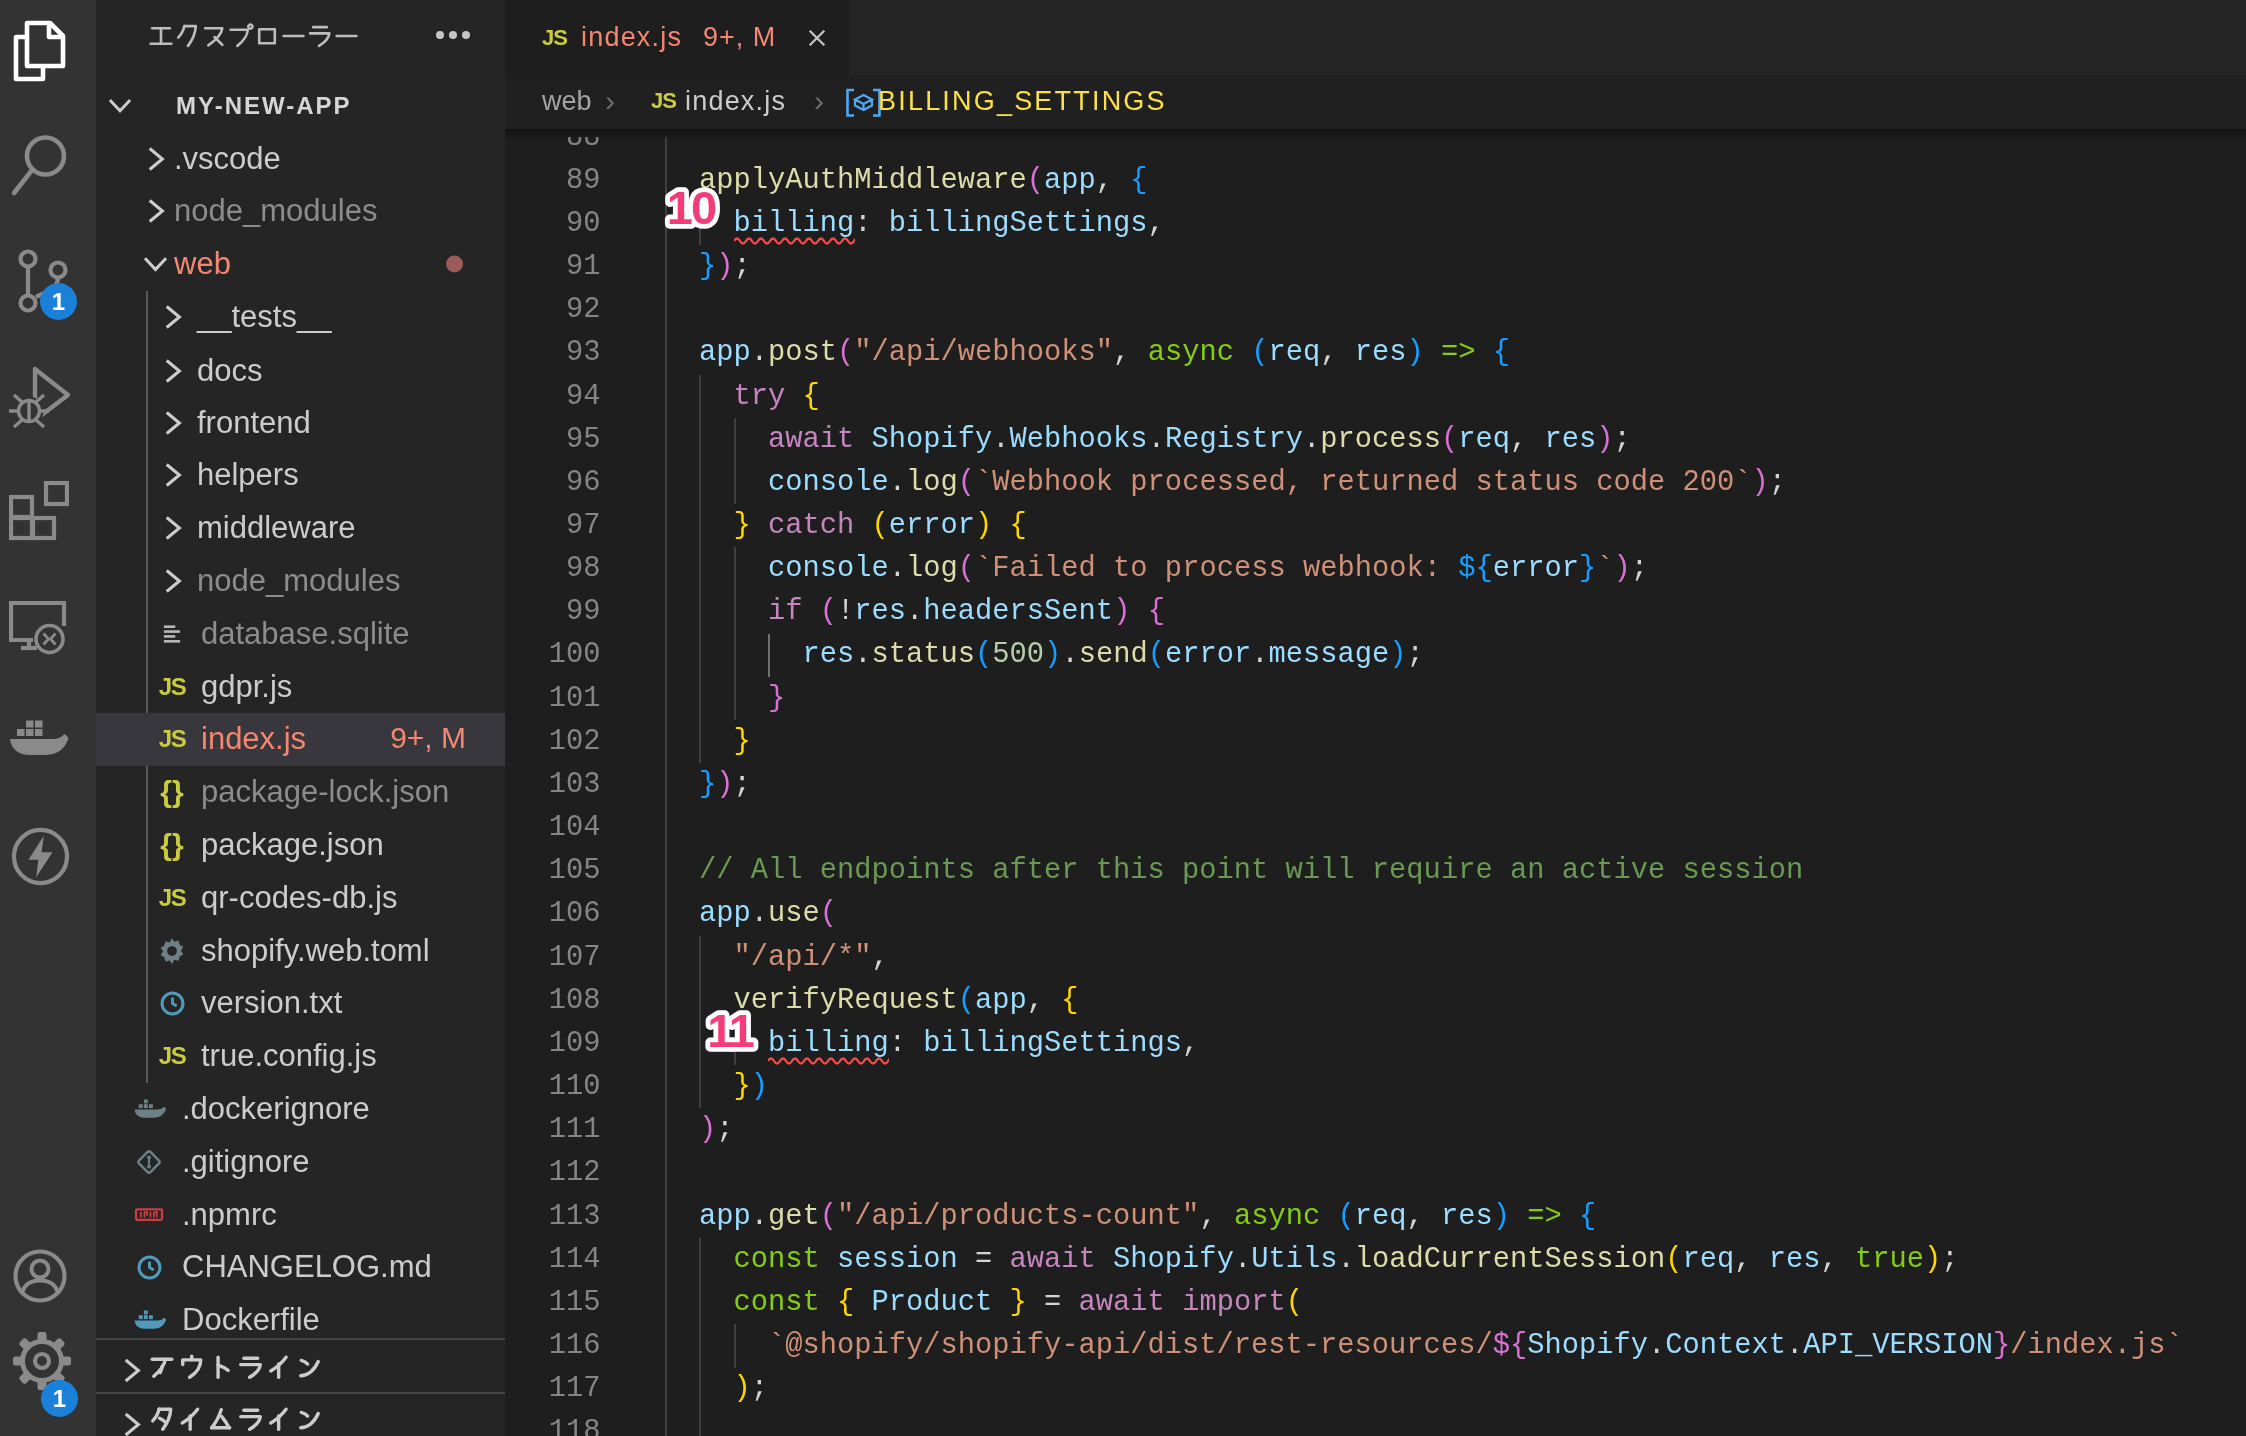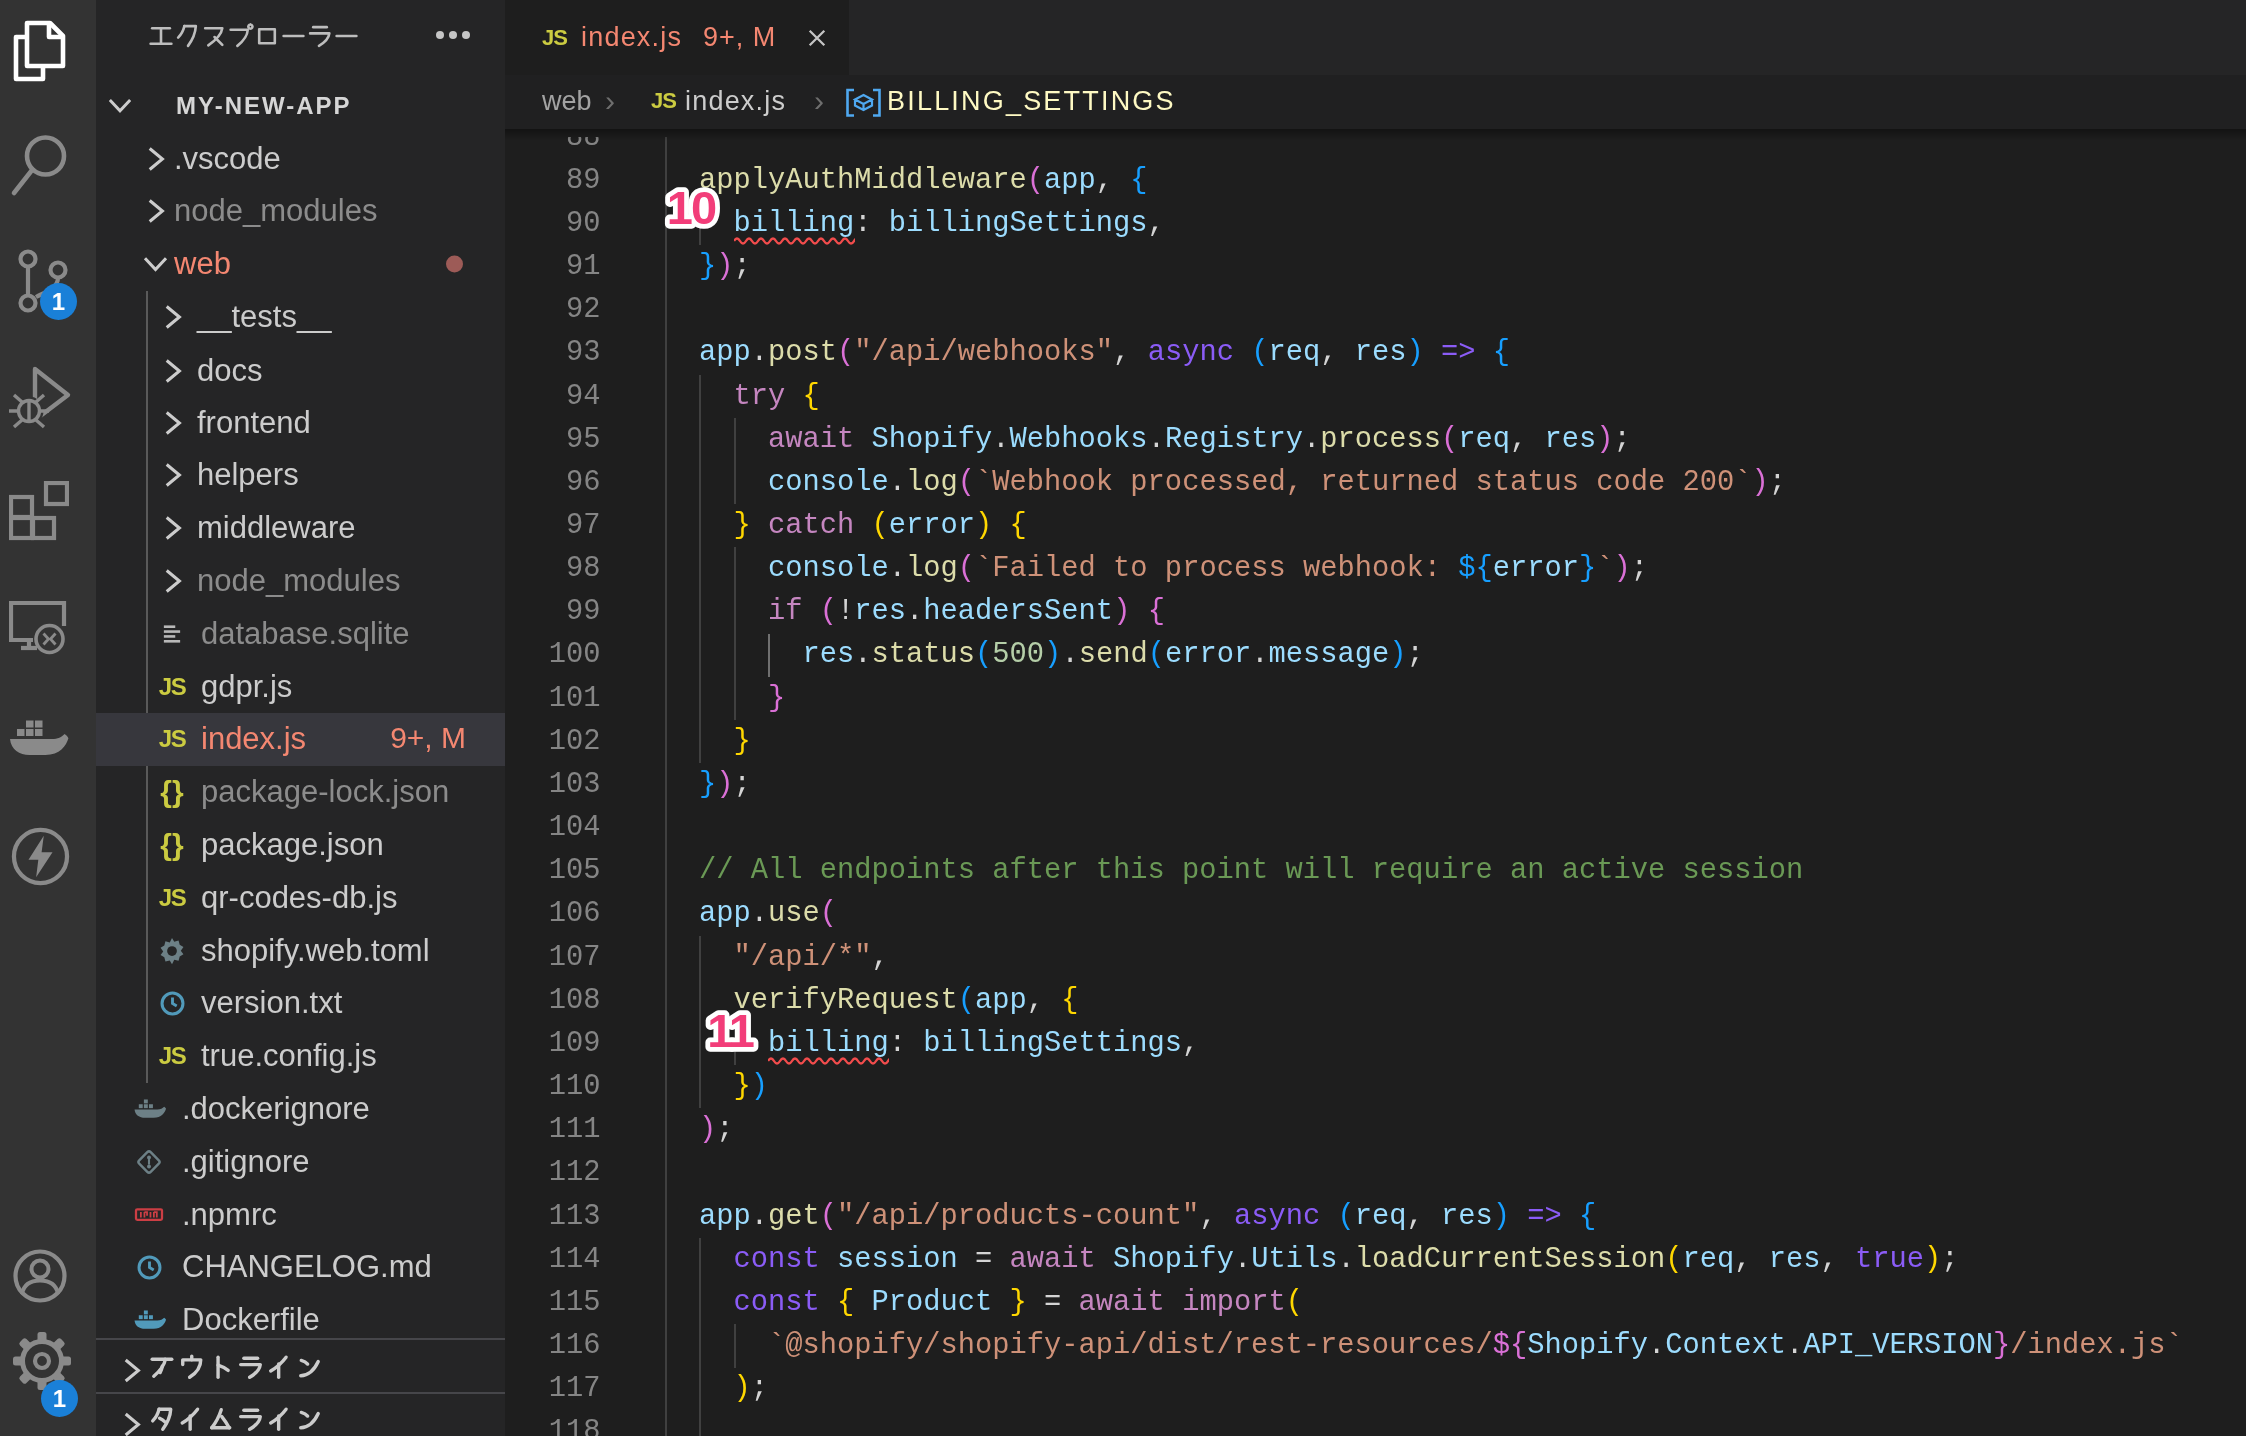--- a/index.html
+++ b/index.html
@@ -40,21 +40,21 @@
 #tab1 .x { position:absolute; left:299px; top:50%; transform:translateY(-50%); width:26px; height:26px; }
 #crumbs { position:absolute; left:0; top:75px; width:1741px; height:54px; background:#202021; font-size:27px; color:#a3a3a3; }
 #crumbs span { position:absolute; top:50%; transform:translateY(-52%); }
 #code { position:absolute; left:0; top:129px; width:1741px; height:1307px; overflow:hidden;margin-top:8px; }
 #codeshadow { position:absolute; left:0; top:129px; width:1741px; height:12px;
   background:linear-gradient(rgba(0,0,0,0.38),rgba(0,0,0,0)); z-index:5; }
 #gut, #src { position:absolute; font-family:"Liberation Mono",monospace; font-size:28.75px; line-height:43.17px; white-space:pre; }
 #gut { left:0px; top:-21.4px; width:95.5px; text-align:right; color:#858585; }
 #src { left:159.5px; top:-21.4px; color:#d4d4d4; }
 .cl { height:43.17px; }
-.v { color:#9cdcfe; } .fn { color:#dcdcaa; } .kb { color:#8b5cf6; } .kp { color:#c586c0; }
+.v { color:#9cdcfe; } .fn { color:#dcdcaa; } .kb { color:#84cc16; } .kp { color:#c586c0; }
 .s { color:#ce9178; } .num { color:#b5cea8; } .cm { color:#6a9955; } .w { color:#d4d4d4; }
 .p1 { color:#ffd700; } .p2 { color:#da70d6; } .p3 { color:#179fff; }
 .ig { position:absolute; width:2px; background:#404040; z-index:2; }
 .ig.b { background:#707070; }
 .sq { position:absolute; z-index:3; }
 .bdg { position:absolute; z-index:10; }
 .crumb-sep { color:#6e6e6e; font-size:30px; }
 </style></head><body>
 <div id="root">
 <div id="abar">
@@ -462,21 +462,21 @@
     <span style="left:146px;color:#cbcb41;font-weight:bold;font-size:22px;letter-spacing:-1px">JS</span>
     <span style="left:180px;color:#cccccc;letter-spacing:1.2px">index.js</span>
     <span class="crumb-sep" style="left:309px">›</span>
     <svg style="position:absolute;left:340px;top:13px" width="37" height="30" viewBox="0 0 37 30">
 <g fill="none" stroke="#4fa8f0" stroke-width="2.6">
 <path d="M9 2 H2.5 V27.5 H9"></path>
             <path d="M28 2 H34.5 V27.5 H28"></path>
 <path d="M18.5 7 L27 11.5 L18.5 16 L10 11.5 Z M10 11.5 V17.5 L18.5 22 L27 17.5 V11.5 M18.5 16 V22" stroke-width="2.2"></path>
 </g>
         </svg>
-    <span style="left:382px;color:#fef9c3;letter-spacing:2.2px">BILLING_SETTINGS</span>
+    <span style="left:373px;color:#fde047;letter-spacing:2.2px">BILLING_SETTINGS</span>
   </div>
   <svg class="bdg" style="left:116.0px;top:161.5px" width="140" height="90" viewBox="0 0 140 90">
         <text x="70" y="45" text-anchor="middle" dominant-baseline="central" font-family="Liberation Sans, sans-serif" font-weight="bold" font-size="47" letter-spacing="-2" fill="#f23d79" stroke="#ffffff" stroke-width="9.5" paint-order="stroke" stroke-linejoin="round">10</text>
       </svg>
       <svg class="bdg" style="left:155.0px;top:984.8px" width="140" height="90" viewBox="0 0 140 90">
         <text x="70" y="45" text-anchor="middle" dominant-baseline="central" font-family="Liberation Sans, sans-serif" font-weight="bold" font-size="47" letter-spacing="-2" fill="#f23d79" stroke="#ffffff" stroke-width="9.5" paint-order="stroke" stroke-linejoin="round">11</text>
       </svg>
 </div>
 </div>
 </body></html>

